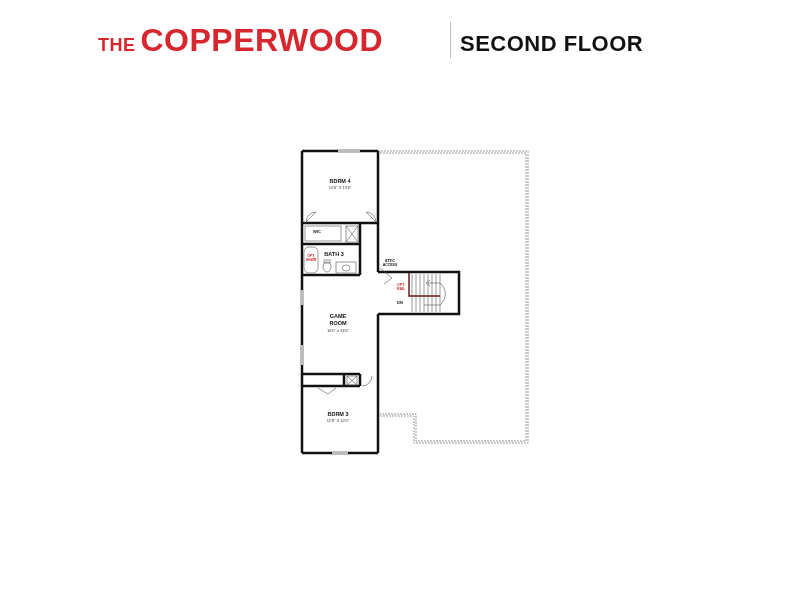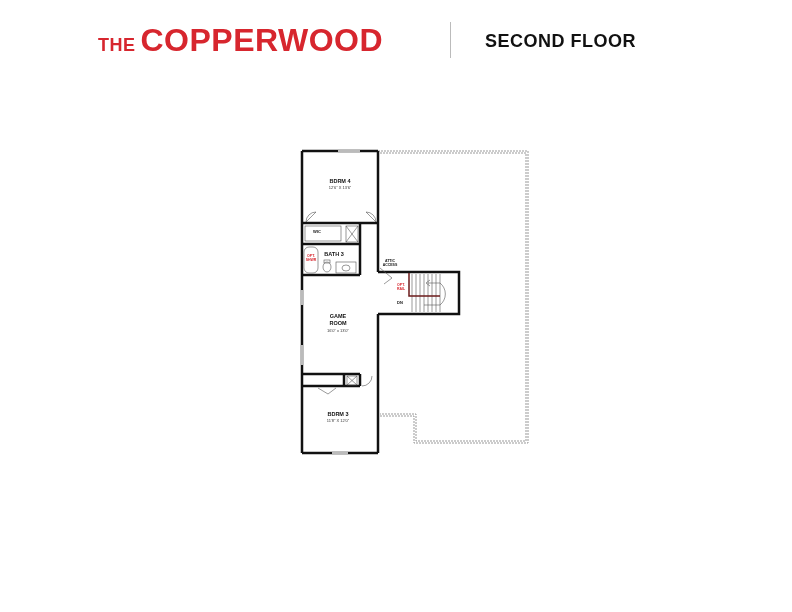--- a/index.html
+++ b/index.html
@@ -2,21 +2,21 @@
 <html><head>
 <meta charset="utf-8">
 <style>
   html, body { margin:0; padding:0; background:#ffffff; }
   body { width:792px; height:612px; position:relative; overflow:hidden; font-family:"Liberation Sans", sans-serif; }
   .header { position:absolute; top:0; left:0; width:792px; height:80px; }
   .title-red { position:absolute; left:98px; top:22px; color:#d7262e; font-weight:bold; letter-spacing:0.5px; white-space:nowrap; }
   .title-red .small { font-size:18px; }
   .title-red .big { font-size:32px;margin-top:40px; }
   .sep { position:absolute; left:450px; top:22px; width:1px; height:36px; background:#bbbbbb; }
-  .title-black { position:absolute; left:485px; top:31px; font-size:18px; font-weight:bold; color:#111111; letter-spacing:0.5px; white-space:nowrap; }
+  .title-black { position:absolute; left:460px; top:31px; font-size:22px; font-weight:bold; color:#111111; letter-spacing:0.5px; white-space:nowrap; }
   .plan { position:absolute; left:0; top:0; width:792px; height:612px; }
   .lbl { position:absolute; font-family:"Liberation Sans", sans-serif; font-weight:bold; color:#111; text-align:center; white-space:nowrap; }
   .dim { position:absolute; font-family:"Liberation Sans", sans-serif; color:#333; text-align:center; white-space:nowrap; font-size:4px; }
   .red { color:#d7262e; }
 </style>
 </head>
 <body>
 
 <div class="header">
   <div class="title-red">

